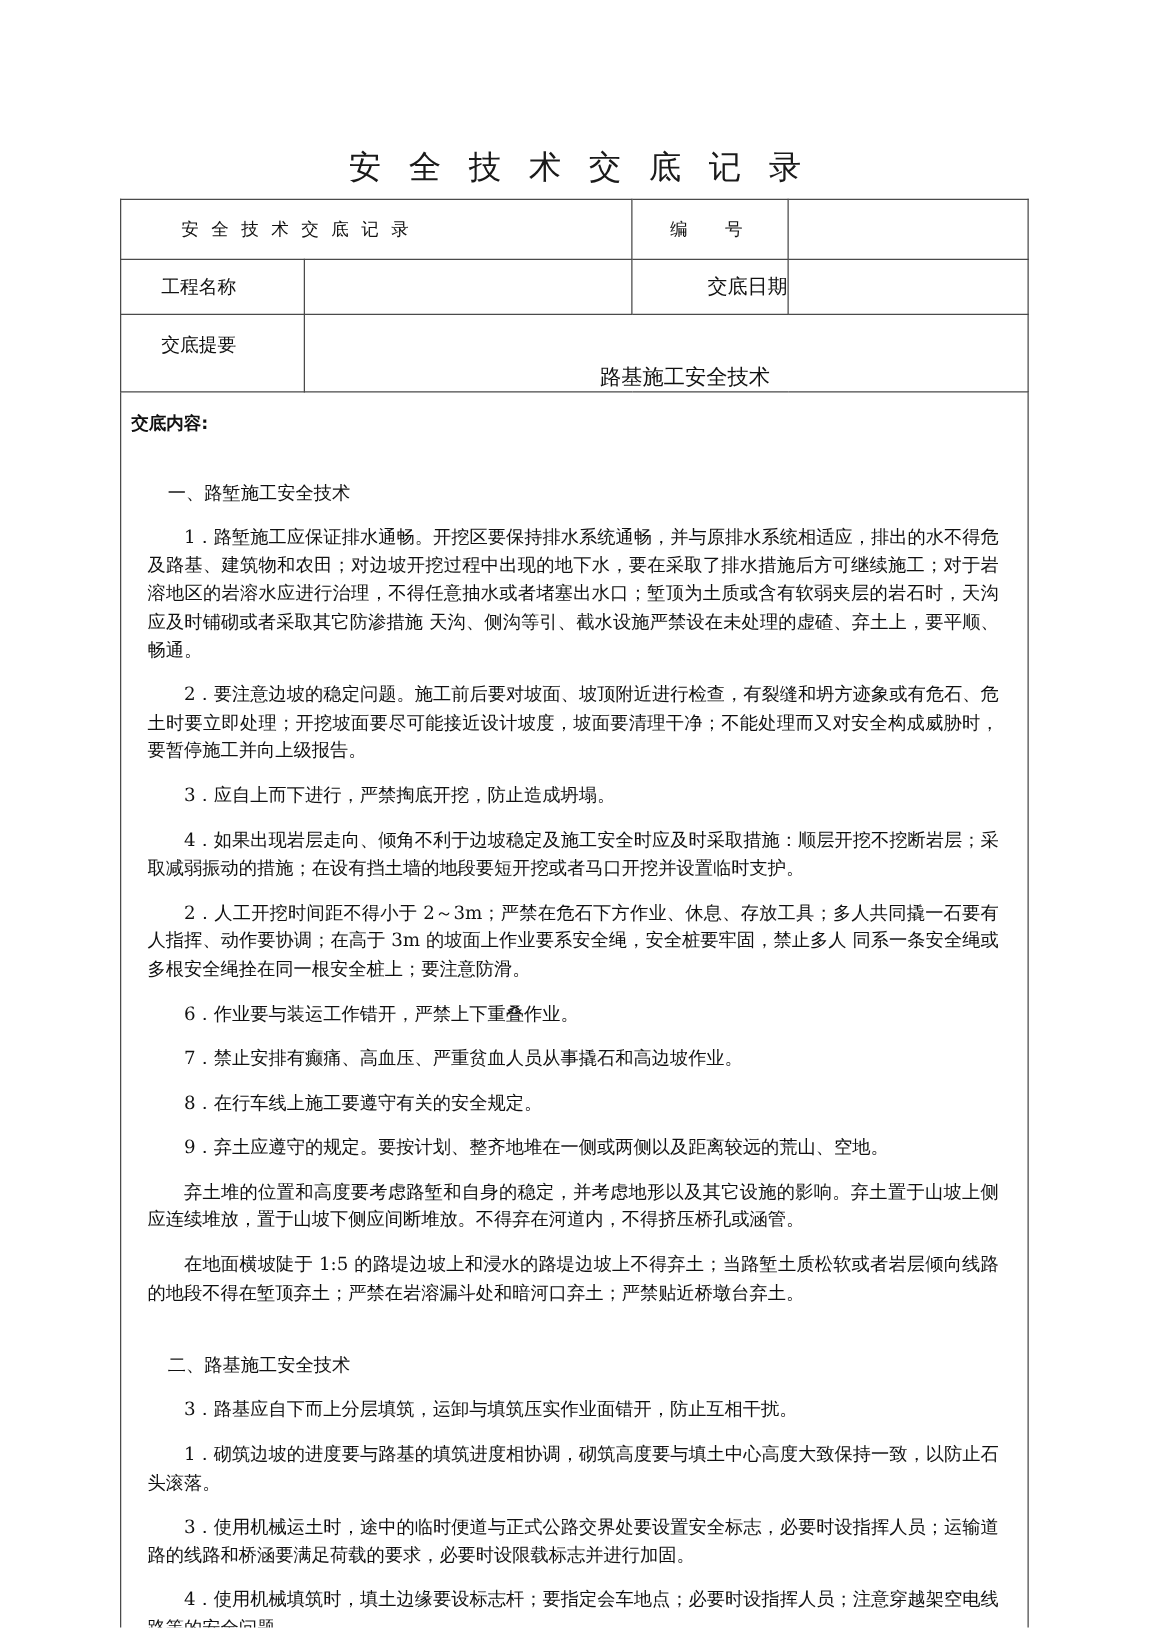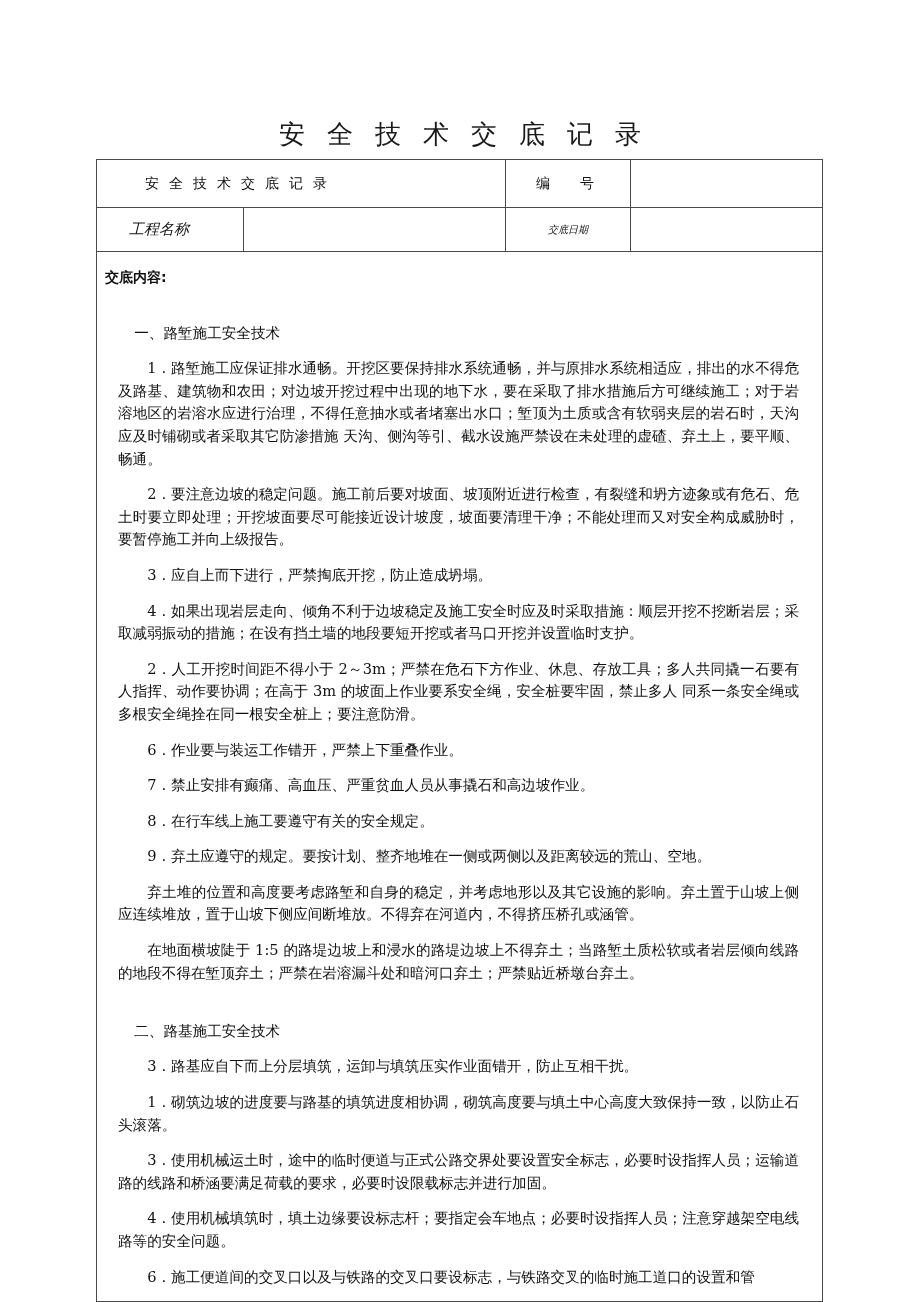--- a/index.html
+++ b/index.html
@@ -40,41 +40,41 @@
     .record-table td {
       border: 1px solid #4a4a4a;
       padding: 0;
       vertical-align: middle;
     }
     .record-table col.c1 { width: 147px; }
     .record-table col.c2 { width: 262px; }
     .record-table col.c3 { width: 125px; }
     .record-table col.c4 { width: 192px; }
     .r-head td { height: 47px; }
-    .r-name td { height: 43px; font-style: italic; }
+    .r-name td { height: 43px; }
     .r-unit td { height: 42px; }
     .r-summary td { height: 46px; }
     .head-label {
       letter-spacing: 10px;
       padding-left: 48px !important;
       font-size: 14px;
     }
     .num-label {
       text-align: left;
       letter-spacing: 30px;
       padding-left: 30px !important;
       font-size: 14px;
     }
     .lbl {
       padding-left: 32px !important;
       font-size: 15px;
     }
     .lbl-c {
-      text-align: center;
-      font-size: 10px;
+      text-align: right;
+      font-size: 16px;
     }
     .summary-label {
       vertical-align: top !important;
       padding-top: 15px !important;
       padding-left: 32px !important;
     }
     .summary-value {
       vertical-align: bottom !important;
       text-align: center;
       font-size: 17px;
@@ -126,20 +126,24 @@
     <td colspan="2" class="head-label">安全技术交底记录</td>
     <td class="num-label">编号</td>
     <td></td>
   </tr>
   <tr class="r-name">
     <td class="lbl">工程名称</td>
     <td></td>
     <td class="lbl-c">交底日期</td>
     <td></td>
   </tr>
+  <tr class="r-summary">
+    <td class="summary-label">交底提要</td>
+    <td colspan="3" class="summary-value">路基施工安全技术</td>
+  </tr>
   <tr>
     <td colspan="4" class="content-cell">
       <div class="content-inner">
         <div class="content-heading">交底内容:</div>
 
         <p class="section-title">一、路堑施工安全技术</p>
         <p class="para">1．路堑施工应保证排水通畅。开挖区要保持排水系统通畅，并与原排水系统相适应，排出的水不得危及路基、建筑物和农田；对边坡开挖过程中出现的地下水，要在采取了排水措施后方可继续施工；对于岩溶地区的岩溶水应进行治理，不得任意抽水或者堵塞出水口；堑顶为土质或含有软弱夹层的岩石时，天沟应及时铺砌或者采取其它防渗措施 天沟、侧沟等引、截水设施严禁设在未处理的虚碴、弃土上，要平顺、畅通。</p>
         <p class="para">2．要注意边坡的稳定问题。施工前后要对坡面、坡顶附近进行检查，有裂缝和坍方迹象或有危石、危土时要立即处理；开挖坡面要尽可能接近设计坡度，坡面要清理干净；不能处理而又对安全构成威胁时，要暂停施工并向上级报告。</p>
         <p class="para">3．应自上而下进行，严禁掏底开挖，防止造成坍塌。</p>
         <p class="para">4．如果出现岩层走向、倾角不利于边坡稳定及施工安全时应及时采取措施：顺层开挖不挖断岩层；采取减弱振动的措施；在设有挡土墙的地段要短开挖或者马口开挖并设置临时支护。</p>

